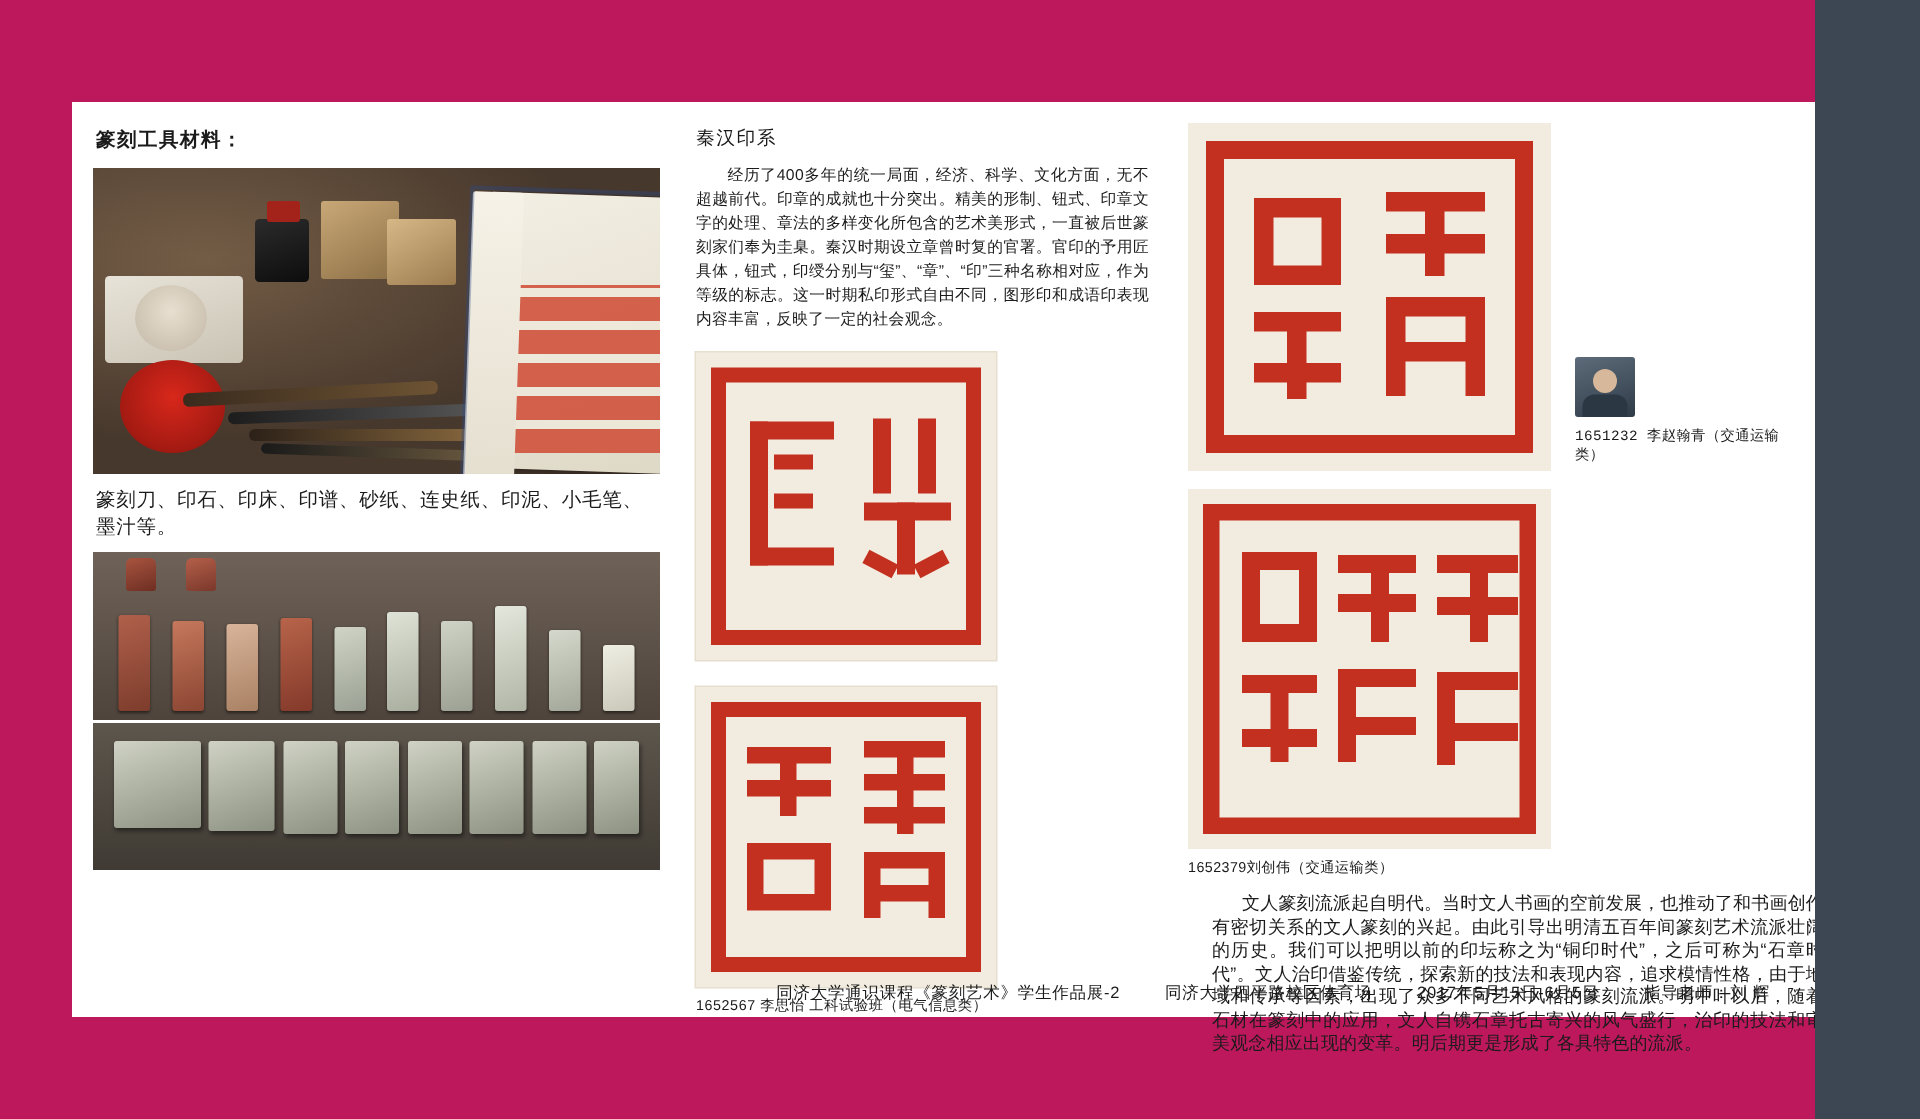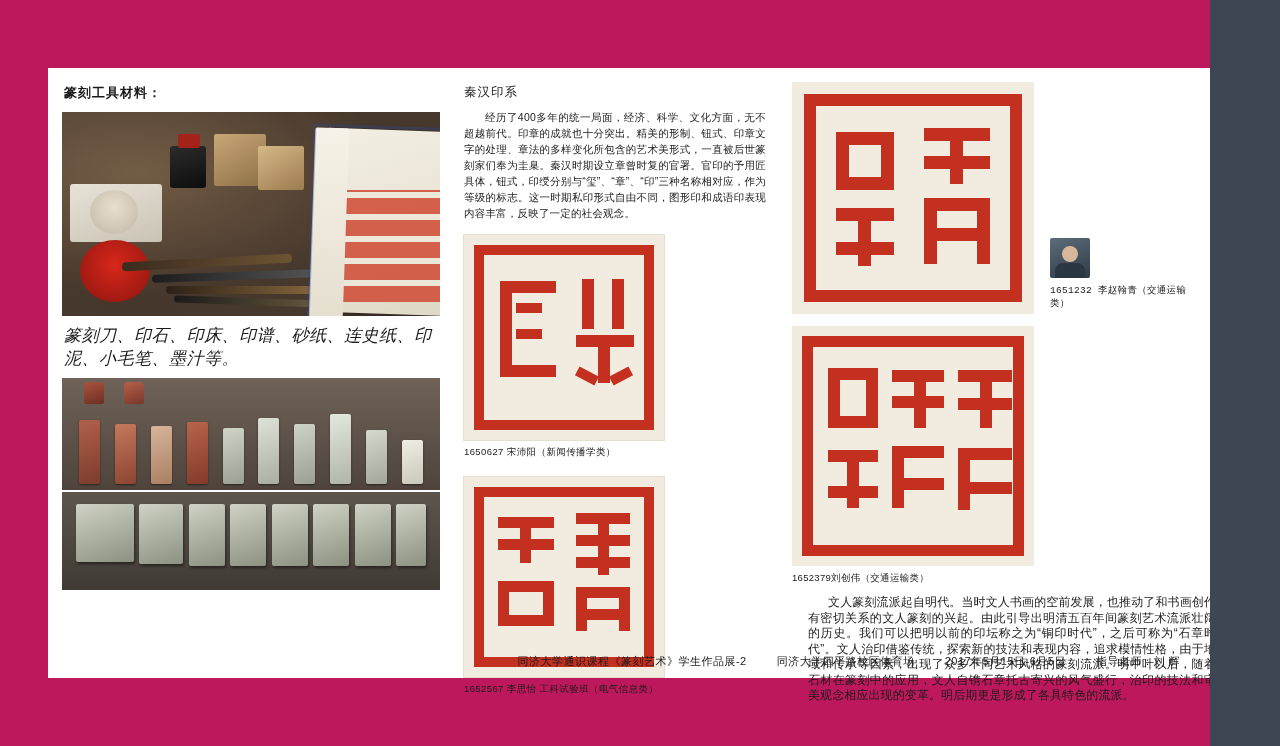--- a/index.html
+++ b/index.html
@@ -106,25 +106,24 @@
   }
   .slab {
     width: 36px;
     height: 62px;
     background: linear-gradient(160deg, #cfd2c4 0%, #a7ab9b 60%, #8d9182 100%);
     border-radius: 2px;
     box-shadow: 1px 2px 3px rgba(0,0,0,0.45);
   }
   .tool-obj { position: absolute; border-radius: 2px; }
   .c1-caption {
-    font-size: 17px;
+    font-size: 13px;
     color: #1b1b1b;
     margin: 8px 0 6px 2px;
     letter-spacing: 0.5px;
-    font-style: italic;
   }
   .c1-body {
     font-size: 12px;
     line-height: 19px;
     color: #1b1b1b;
     margin: 2px 2px 8px 2px;
     text-align: justify;
     letter-spacing: 0.3px;
   }
   .c1-body .lead { font-weight: bold; }
@@ -347,21 +346,20 @@
           <div class="glyph-box" style="left:36px;top:130px;width:56px;height:12px;"></div>
           <div class="glyph-box" style="left:52px;top:68px;width:26px;height:10px;"></div>
           <div class="glyph-box" style="left:52px;top:94px;width:26px;height:10px;"></div>
           <div class="glyph-box" style="left:118px;top:44px;width:12px;height:50px;"></div>
           <div class="glyph-box" style="left:148px;top:44px;width:12px;height:50px;"></div>
           <div class="glyph-box" style="left:112px;top:100px;width:58px;height:12px;"></div>
           <div class="glyph-box" style="left:134px;top:100px;width:12px;height:48px;"></div>
           <div class="glyph-box" style="left:112px;top:136px;width:22px;height:10px;transform:rotate(28deg);"></div>
           <div class="glyph-box" style="left:146px;top:136px;width:22px;height:10px;transform:rotate(-28deg);"></div>
         </div>
-        <div class="seal-credit">1650627  宋沛阳（新闻传播学类）</div>
 
         <div class="seal-img seal-b">
           <div class="seal-frame"></div>
           <div class="glyph-box" style="left:34px;top:40px;width:56px;height:11px;"></div>
           <div class="glyph-box" style="left:34px;top:62px;width:56px;height:11px;"></div>
           <div class="glyph-box" style="left:56px;top:40px;width:11px;height:46px;"></div>
           <div class="glyph-box" style="left:34px;top:104px;width:56px;height:11px;"></div>
           <div class="glyph-box" style="left:34px;top:104px;width:11px;height:44px;"></div>
           <div class="glyph-box" style="left:79px;top:104px;width:11px;height:44px;"></div>
           <div class="glyph-box" style="left:34px;top:138px;width:56px;height:11px;"></div>

